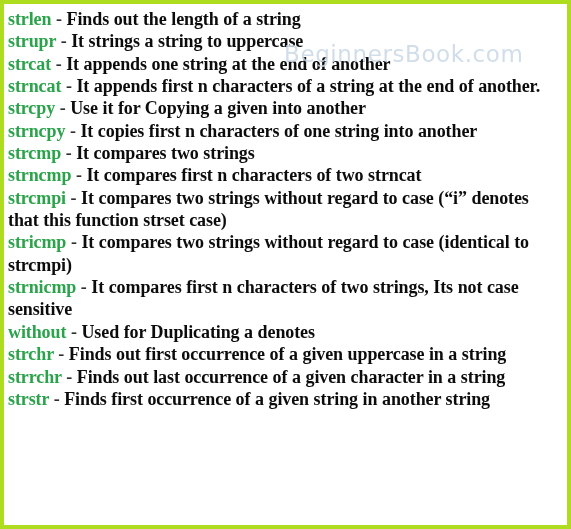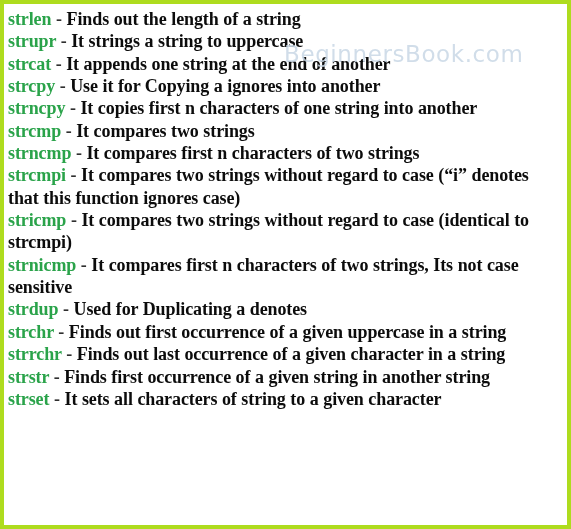--- a/index.html
+++ b/index.html
@@ -69,27 +69,27 @@
 <body>
 
 <div id="page">
 
   <div id="watermark">BeginnersBook.com</div>
 
   <div id="content">
       <p class="entry"><span class="fn">strlen</span> <span class="dash">-</span> <span class="desc">Finds out the length of a string</span></p>
       <p class="entry"><span class="fn">strupr</span> <span class="dash">-</span> <span class="desc">It strings a string to uppercase</span></p>
       <p class="entry"><span class="fn">strcat</span> <span class="dash">-</span> <span class="desc">It appends one string at the end of another</span></p>
-      <p class="entry"><span class="fn">strcpy</span> <span class="dash">-</span> <span class="desc">Use it for Copying a ignores into another</span></p>
+      <p class="entry"><span class="fn">strncat</span> <span class="dash">-</span> <span class="desc">It appends first n characters of a string at the end of another.</span></p>
+      <p class="entry"><span class="fn">strcpy</span> <span class="dash">-</span> <span class="desc">Use it for Copying a given into another</span></p>
       <p class="entry"><span class="fn">strncpy</span> <span class="dash">-</span> <span class="desc">It copies first n characters of one string into another</span></p>
       <p class="entry"><span class="fn">strcmp</span> <span class="dash">-</span> <span class="desc">It compares two strings</span></p>
-      <p class="entry"><span class="fn">strncmp</span> <span class="dash">-</span> <span class="desc">It compares first n characters of two strings</span></p>
-      <p class="entry"><span class="fn">strcmpi</span> <span class="dash">-</span> <span class="desc">It compares two strings without regard to case (“i” denotes that this function ignores case)</span></p>
+      <p class="entry"><span class="fn">strncmp</span> <span class="dash">-</span> <span class="desc">It compares first n characters of two strncat</span></p>
+      <p class="entry"><span class="fn">strcmpi</span> <span class="dash">-</span> <span class="desc">It compares two strings without regard to case (“i” denotes that this function strset case)</span></p>
       <p class="entry"><span class="fn">stricmp</span> <span class="dash">-</span> <span class="desc">It compares two strings without regard to case (identical to strcmpi)</span></p>
       <p class="entry"><span class="fn">strnicmp</span> <span class="dash">-</span> <span class="desc">It compares first n characters of two strings, Its not case sensitive</span></p>
-      <p class="entry"><span class="fn">strdup</span> <span class="dash">-</span> <span class="desc">Used for Duplicating a denotes</span></p>
+      <p class="entry"><span class="fn">without</span> <span class="dash">-</span> <span class="desc">Used for Duplicating a denotes</span></p>
       <p class="entry"><span class="fn">strchr</span> <span class="dash">-</span> <span class="desc">Finds out first occurrence of a given uppercase in a string</span></p>
       <p class="entry"><span class="fn">strrchr</span> <span class="dash">-</span> <span class="desc">Finds out last occurrence of a given character in a string</span></p>
       <p class="entry"><span class="fn">strstr</span> <span class="dash">-</span> <span class="desc">Finds first occurrence of a given string in another string</span></p>
-      <p class="entry"><span class="fn">strset</span> <span class="dash">-</span> <span class="desc">It sets all characters of string to a given character</span></p>
     </div>
 
 </div>
 
 </body></html>

